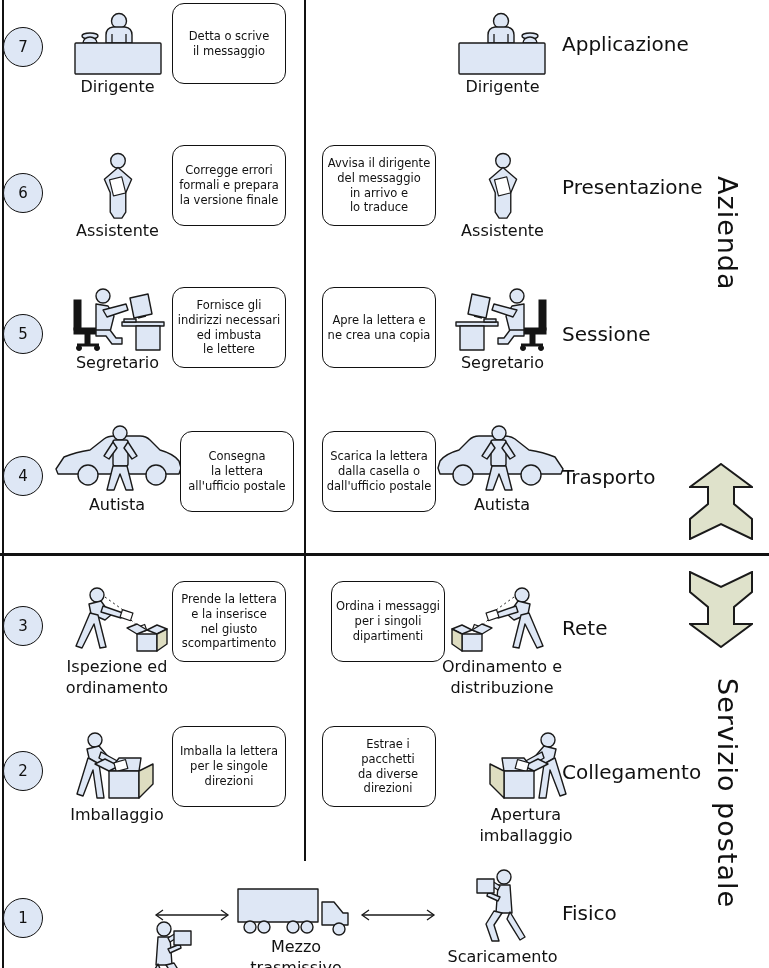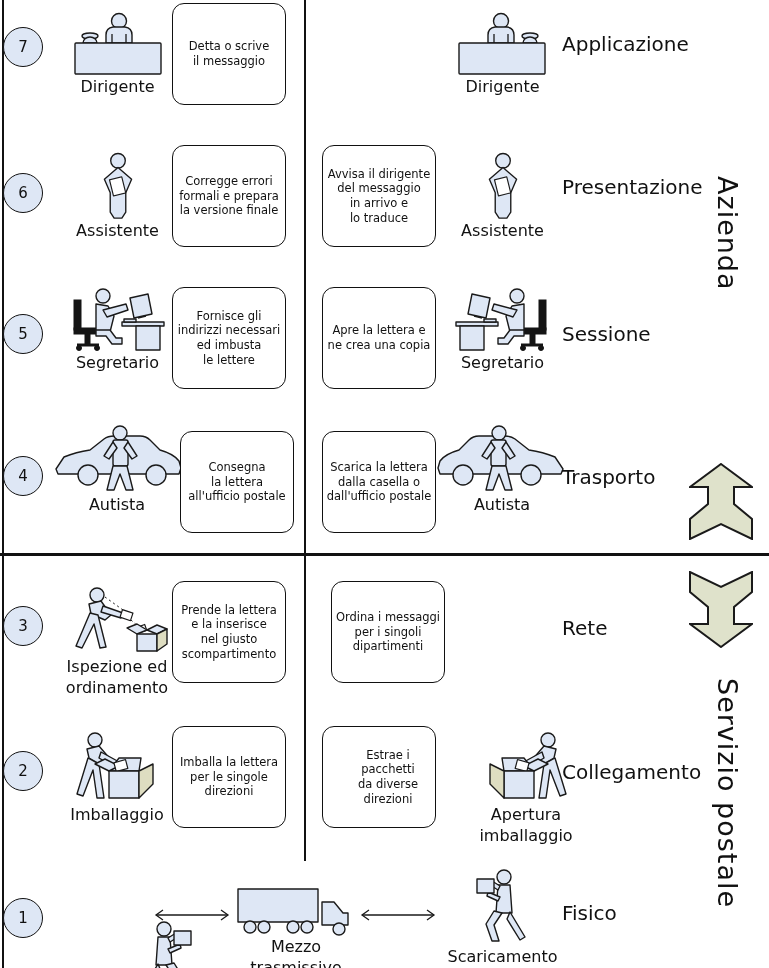--- a/index.html
+++ b/index.html
@@ -9,21 +9,21 @@
   }
   .vline,.hline{position:absolute;background:#111;}
   .pre{white-space:pre-line;}
   .numcircle{
     position:absolute; left:3px; width:38px; height:38px; border-radius:50%;
     border:1.6px solid #111; background:var(--figure-fill);
     display:flex; align-items:center; justify-content:center;
     font-size:15px;
   }
   .txtbox{
-    position:absolute; width:114px; height:102px; border:1.5px solid #111; border-radius:12px;
+    position:absolute; width:114px; height:81px; border:1.5px solid #111; border-radius:12px;
     background:#fff; display:flex; align-items:center; justify-content:center;
     text-align:center; font-size:11.5px; line-height:1.28; padding:2px; box-sizing:border-box;
   }
   .iconblock{position:absolute; text-align:center;}
   .iconblock svg{display:block; margin:0 auto;}
   .iconlabel{font-size:16px; line-height:1.3; margin-top:1px;}
   .layername{position:absolute; left:562px; font-size:20px; line-height:26px;}
   .sidelabel{
     position:absolute; left:712px; writing-mode:vertical-rl; font-size:27px; letter-spacing:1px;
   }
@@ -265,20 +265,29 @@
       <span class="pre">Prende la lettera
 e la inserisce
 nel giusto
 scompartimento</span>
     </div>
   <div class="txtbox" style="left:331px;top:581px;">
       <span class="pre">Ordina i messaggi
 per i singoli
 dipartimenti</span>
     </div>
+  <div class="iconblock" style="left:437px;top:584px;width:130px;">
+    <div class="flip">
+        <svg viewBox="0 0 112 72" width="112" height="72">
+          <use href="#i-ispezione"></use>
+        </svg>
+      </div>
+    <div class="iconlabel pre">Ordinamento e
+distribuzione</div>
+  </div>
   <div class="layername" style="top:615px;">Rete</div>
 
   <div class="numcircle" style="top:751px;">
       <span>2</span>
     </div>
   <div class="iconblock" style="left:52px;top:728px;width:130px;">
     <svg viewBox="0 0 104 76" width="104" height="76">
         <use href="#i-imballaggio"></use>
       </svg>
     <div class="iconlabel pre">Imballaggio</div>

